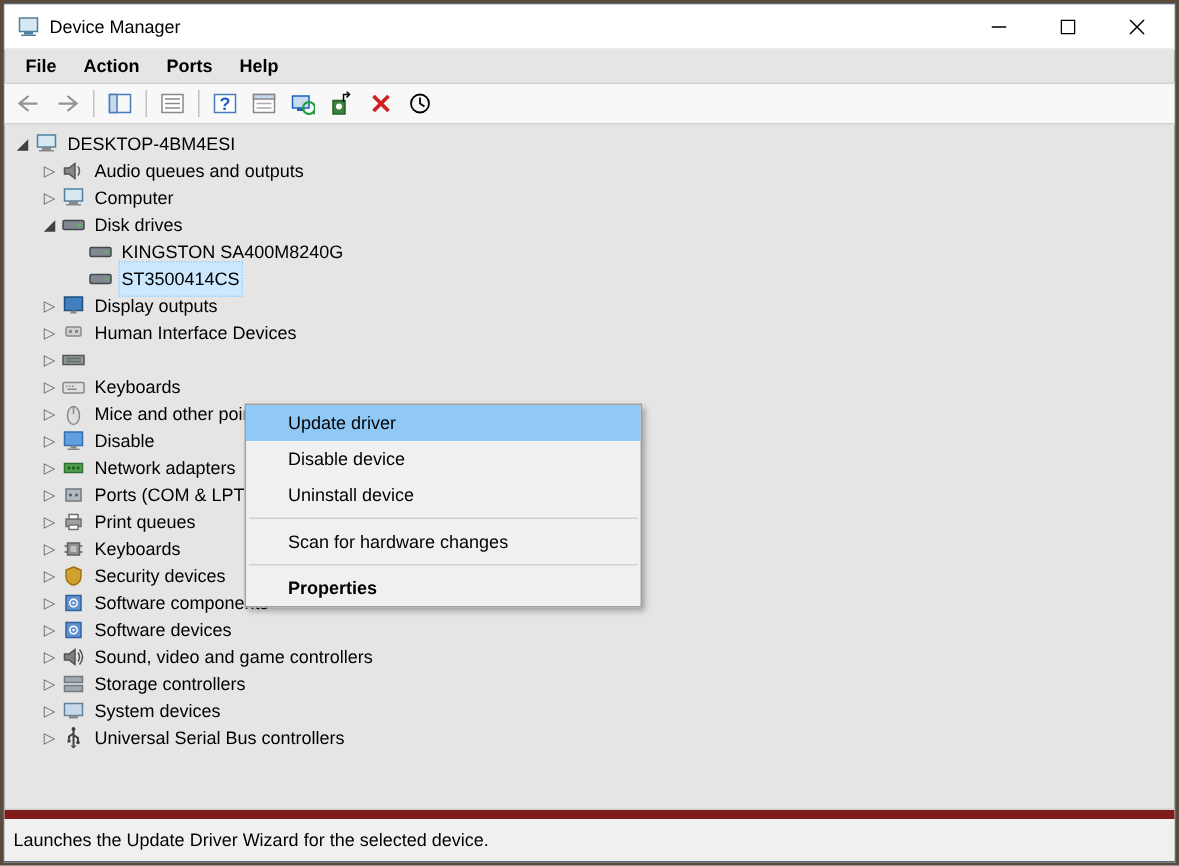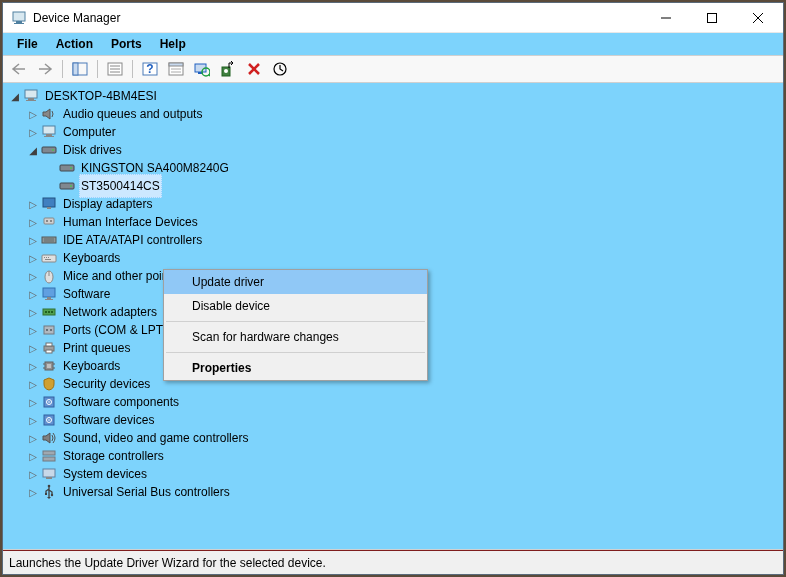--- a/index.html
+++ b/index.html
@@ -1,17 +1,17 @@
 <!DOCTYPE html>
 <html><head>
 <meta charset="utf-8">
 <style>
 * { margin: 0; padding: 0; box-sizing: border-box; font-family: "Segoe UI", Tahoma, sans-serif; font-size: 12px; }
 body { background: #5a4a3a; width: 786px; height: 577px; overflow: hidden; }
-.window { position: absolute; left: 2px; top: 2px; width: 782px; height: 573px; background: #7dd3fc; border: 1px solid #5a6a7a; display: flex; flex-direction: column; }
+.window { position: absolute; left: 2px; top: 2px; width: 782px; height: 573px; background: #e5e5e5; border: 1px solid #5a6a7a; display: flex; flex-direction: column; }
 .titlebar { height: 30px; display: flex; align-items: center; padding: 0 2px 0 8px; background: #fff; border-bottom: 1px solid #e8e8e8; }
 .titlebar-icon { width: 16px; height: 16px; margin-right: 6px; }
 .titlebar-title { flex: 1; font-size: 12px; }
 .win-controls { display: flex; }
 .win-btn { width: 46px; height: 30px; display: flex; align-items: center; justify-content: center; cursor: pointer; }
 .menubar { height: 22px; display: flex; align-items: center; padding: 0 6px; gap: 2px; }
 .menu-item { padding: 2px 8px; cursor: pointer; font-weight: bold; }
 .toolbar { height: 28px; border-top: 1px solid #d0d0d0; border-bottom: 1px solid #d0d0d0; display: flex; align-items: center; padding: 0 4px; gap: 2px; background: #f8f8f8; }
 .tool-btn { width: 24px; height: 22px; display: flex; align-items: center; justify-content: center; cursor: pointer; border: 1px solid transparent; }
 .tool-btn.disabled { opacity: 0.4; cursor: default; }
@@ -23,21 +23,21 @@
 .tree-label { padding: 0 2px; }
 .expander { width: 16px; height: 16px; display: flex; align-items: center; justify-content: center; cursor: pointer; font-size: 10px; color: #646464; }
 .expander.open { color: #404040; }
 .spacer { display: inline-block; }
 .dev-icon { width: 16px; height: 16px; margin-right: 4px; }
 .context-menu { position: absolute; left: 160px; top: 186px; width: 265px; background: #f0f0f0; border: 1px solid #a0a0a0; box-shadow: 2px 2px 4px rgba(0,0,0,0.3); padding: 0; z-index: 100; }
 .ctx-item { height: 24px; display: flex; align-items: center; padding: 0 20px 0 28px; cursor: pointer; }
 .ctx-item.highlighted { background: #90c8f6; }
 .ctx-sep { height: 1px; background: #d0d0d0; margin: 3px 2px; }
 .ctx-item.bold { font-weight: bold; }
-.statusbar { height: 24px; background: #f0f0f0; border-top: 1px solid #7f1d1d; display: flex; align-items: center; padding: 0 6px; font-size: 12px; }
+.statusbar { height: 34px; background: #f0f0f0; border-top: 6px solid #7f1d1d; display: flex; align-items: center; padding: 0 6px; font-size: 12px; }
 </style>
 </head>
 <body>
 
 <div class="window">
 
   <div class="titlebar">
     <span class="titlebar-icon">
       <svg viewBox="0 0 16 16">
           <rect x="2" y="2" width="12" height="9" fill="#d8e8f0" stroke="#5080a0"></rect>
@@ -202,41 +202,40 @@
             </svg></span>
           <span class="tree-label">ST3500414CS</span>
         </div>
         <div class="tree-row ">
           <span class="spacer" style="width:22px"></span>
           <span class="expander ">▷</span>
           <span class="dev-icon"><svg viewBox="0 0 16 16">
               <rect x="2" y="2" width="12" height="9" fill="#4080c0" stroke="#205080"></rect>
               <rect x="6" y="11" width="4" height="2" fill="#888"></rect>
             </svg></span>
-          <span class="tree-label">Display adapters</span>
+          <span class="tree-label">Display outputs</span>
         </div>
         <div class="tree-row ">
           <span class="spacer" style="width:22px"></span>
           <span class="expander ">▷</span>
           <span class="dev-icon"><svg viewBox="0 0 16 16">
               <rect x="3" y="4" width="10" height="6" rx="1" fill="#d0d0d0" stroke="#888"></rect>
               <rect x="5" y="6" width="2" height="2" fill="#888"></rect>
               <rect x="9" y="6" width="2" height="2" fill="#888"></rect>
             </svg></span>
           <span class="tree-label">Human Interface Devices</span>
         </div>
         <div class="tree-row ">
           <span class="spacer" style="width:22px"></span>
           <span class="expander ">▷</span>
           <span class="dev-icon"><svg viewBox="0 0 16 16">
               <rect x="1" y="5" width="14" height="6" fill="#909898" stroke="#505858"></rect>
               <line x1="3" y1="7" x2="13" y2="7" stroke="#606868"></line>
               <line x1="3" y1="9" x2="13" y2="9" stroke="#606868"></line>
             </svg></span>
-          <span class="tree-label">IDE ATA/ATAPI controllers</span>
         </div>
         <div class="tree-row ">
           <span class="spacer" style="width:22px"></span>
           <span class="expander ">▷</span>
           <span class="dev-icon"><svg viewBox="0 0 16 16">
               <rect x="1" y="5" width="14" height="7" rx="1" fill="#e0e0e0" stroke="#888"></rect>
               <rect x="3" y="7" width="1" height="1" fill="#888"></rect>
               <rect x="5" y="7" width="1" height="1" fill="#888"></rect>
               <rect x="7" y="7" width="1" height="1" fill="#888"></rect>
               <rect x="4" y="9" width="6" height="1" fill="#888"></rect>
@@ -253,21 +252,21 @@
           <span class="tree-label">Mice and other pointing devices</span>
         </div>
         <div class="tree-row ">
           <span class="spacer" style="width:22px"></span>
           <span class="expander ">▷</span>
           <span class="dev-icon"><svg viewBox="0 0 16 16">
               <rect x="2" y="2" width="12" height="9" fill="#60a0e0" stroke="#3070b0"></rect>
               <rect x="6" y="11" width="4" height="2" fill="#888"></rect>
               <rect x="4" y="13" width="8" height="1" fill="#888"></rect>
             </svg></span>
-          <span class="tree-label">Software</span>
+          <span class="tree-label">Disable</span>
         </div>
         <div class="tree-row ">
           <span class="spacer" style="width:22px"></span>
           <span class="expander ">▷</span>
           <span class="dev-icon"><svg viewBox="0 0 16 16">
               <rect x="2" y="5" width="12" height="6" fill="#50a050" stroke="#307030"></rect>
               <rect x="4" y="7" width="2" height="2" fill="#206020"></rect>
               <rect x="7" y="7" width="2" height="2" fill="#206020"></rect>
               <rect x="10" y="7" width="2" height="2" fill="#206020"></rect>
             </svg></span>
@@ -371,20 +370,21 @@
               <circle cx="11" cy="11" r="1.2" fill="#404040"></circle>
               <path d="M6,13 L10,13 L8,15 Z" fill="#404040"></path>
             </svg></span>
           <span class="tree-label">Universal Serial Bus controllers</span>
         </div>
       </div>
 
     <div class="context-menu">
       <div class="ctx-item highlighted">Update driver</div>
       <div class="ctx-item">Disable device</div>
+      <div class="ctx-item">Uninstall device</div>
       <div class="ctx-sep"></div>
       <div class="ctx-item">Scan for hardware changes</div>
       <div class="ctx-sep"></div>
       <div class="ctx-item bold">Properties</div>
     </div>
   </div>
 
   <div class="statusbar">
     <span>Launches the Update Driver Wizard for the selected device.</span>
   </div>

